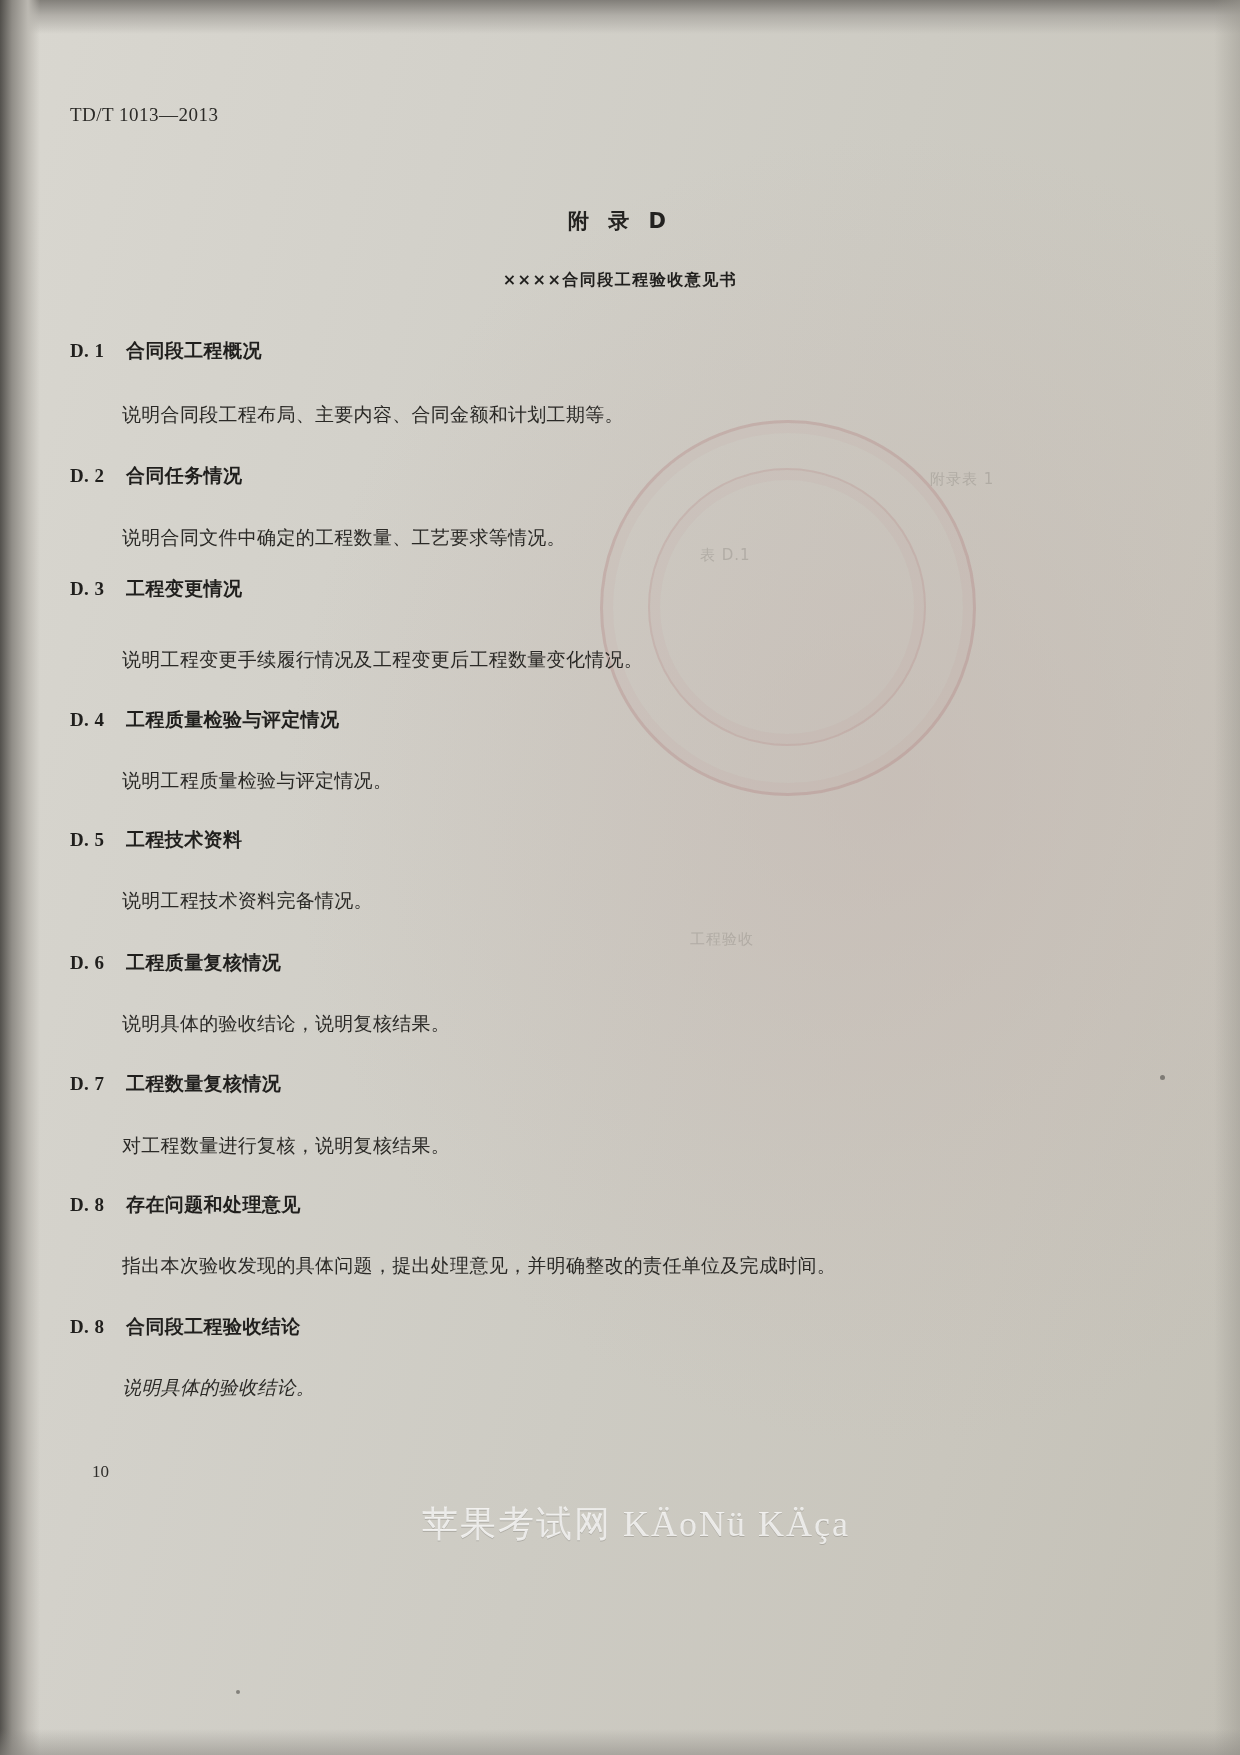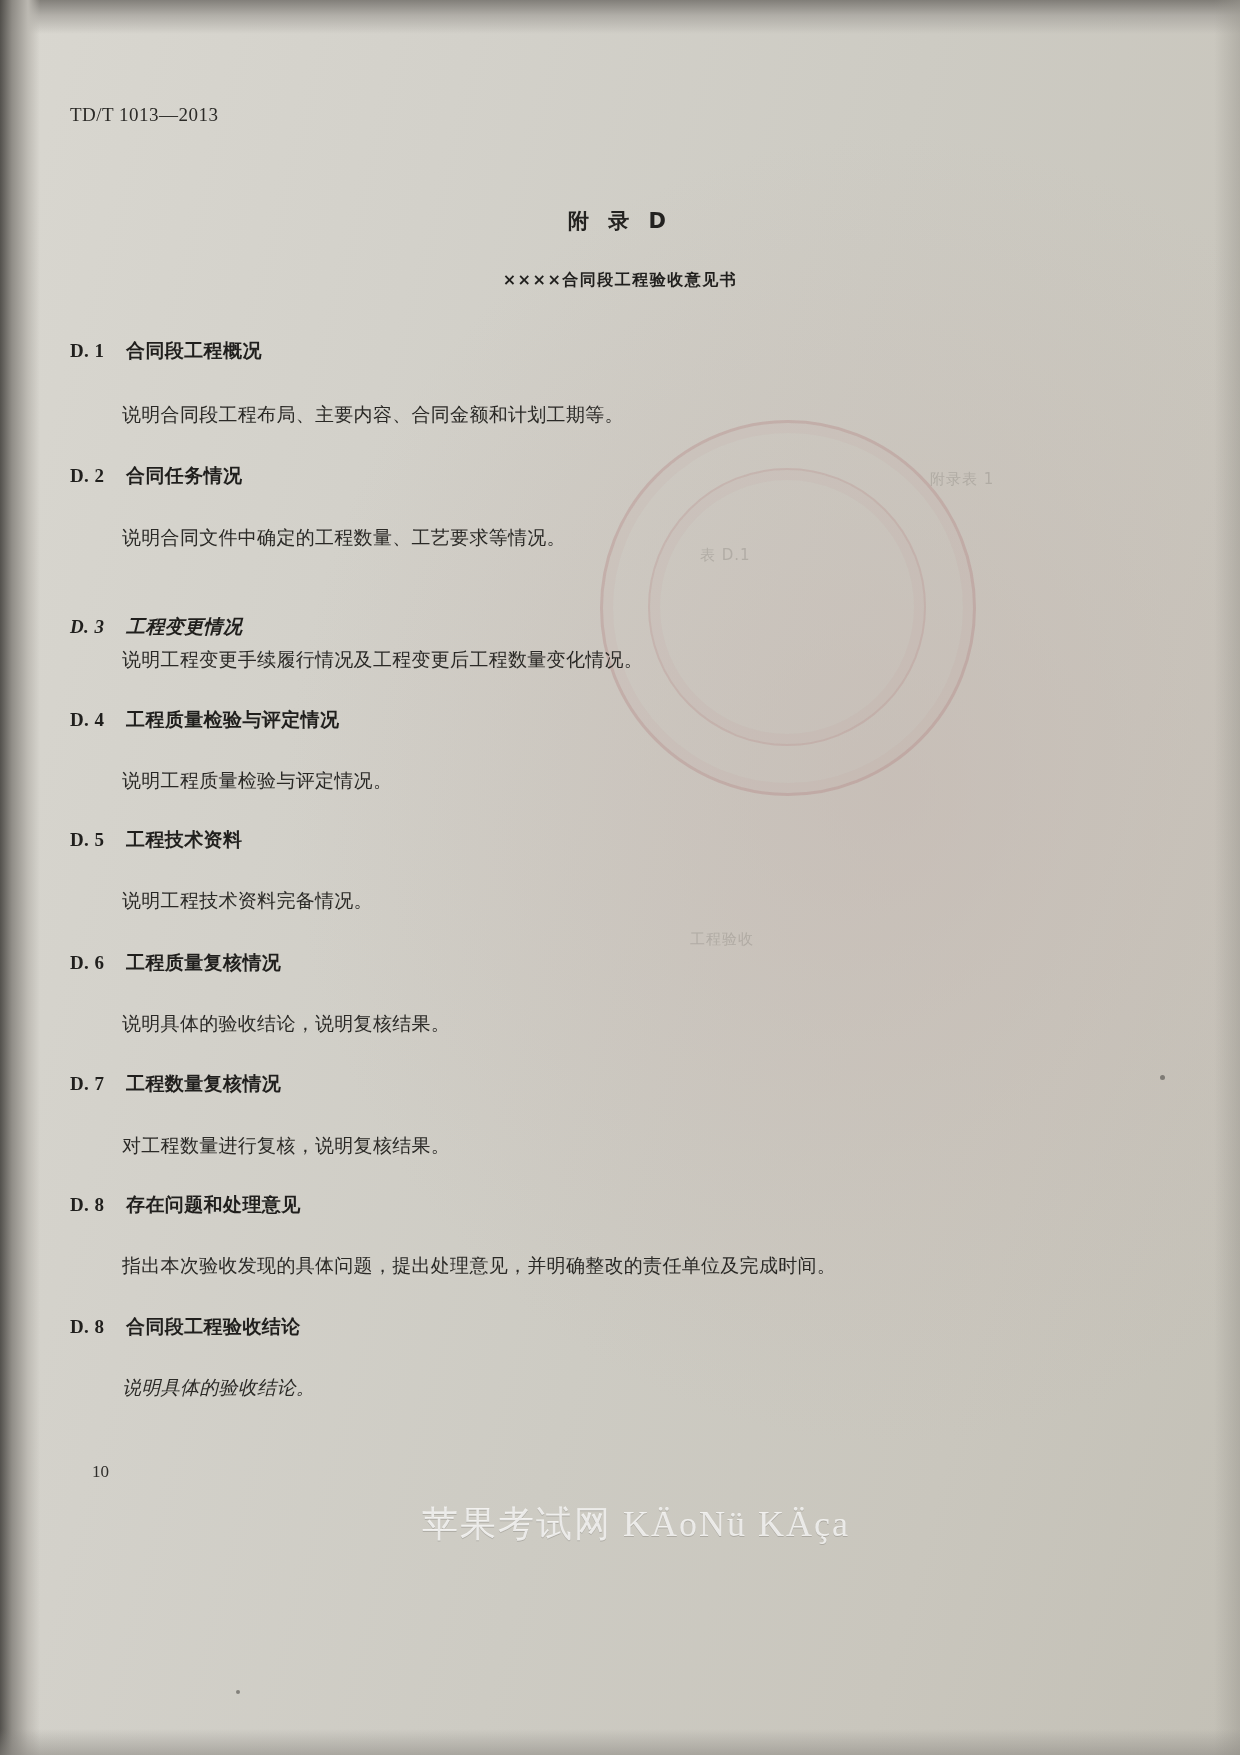--- a/index.html
+++ b/index.html
@@ -193,21 +193,21 @@
     <div class="sec-head" style="top:338px;">
       <span class="num">D. 1</span><span>合同段工程概况</span>
     </div>
     <div class="sec-body" style="top:402px;">说明合同段工程布局、主要内容、合同金额和计划工期等。</div>
 
     <div class="sec-head" style="top:463px;">
       <span class="num">D. 2</span><span>合同任务情况</span>
     </div>
     <div class="sec-body" style="top:525px;">说明合同文件中确定的工程数量、工艺要求等情况。</div>
 
-    <div class="sec-head" style="top:614px;font-style:italic;">
+    <div class="sec-head" style="top:576px;">
       <span class="num">D. 3</span><span>工程变更情况</span>
     </div>
     <div class="sec-body" style="top:647px;">说明工程变更手续履行情况及工程变更后工程数量变化情况。</div>
 
     <div class="sec-head" style="top:707px;">
       <span class="num">D. 4</span><span>工程质量检验与评定情况</span>
     </div>
     <div class="sec-body" style="top:768px;">说明工程质量检验与评定情况。</div>
 
     <div class="sec-head" style="top:827px;">

